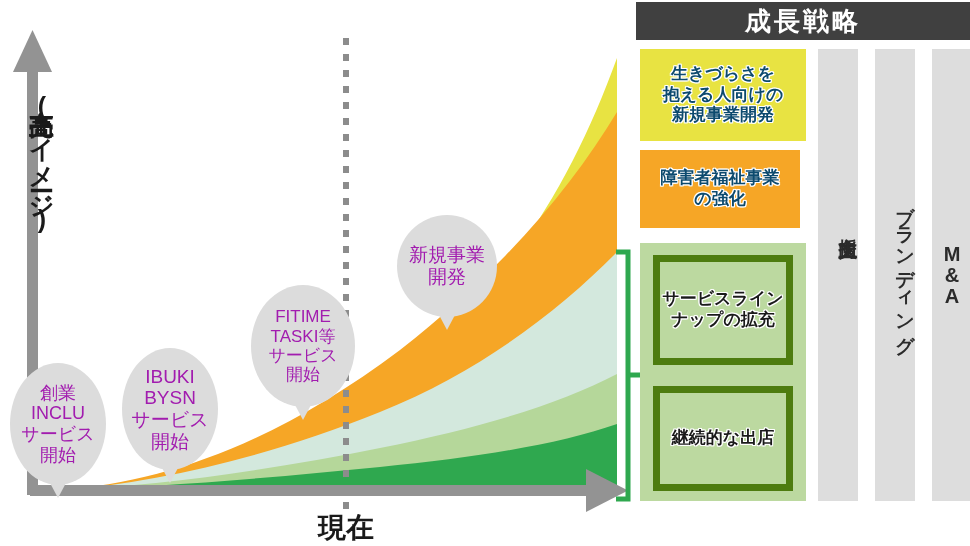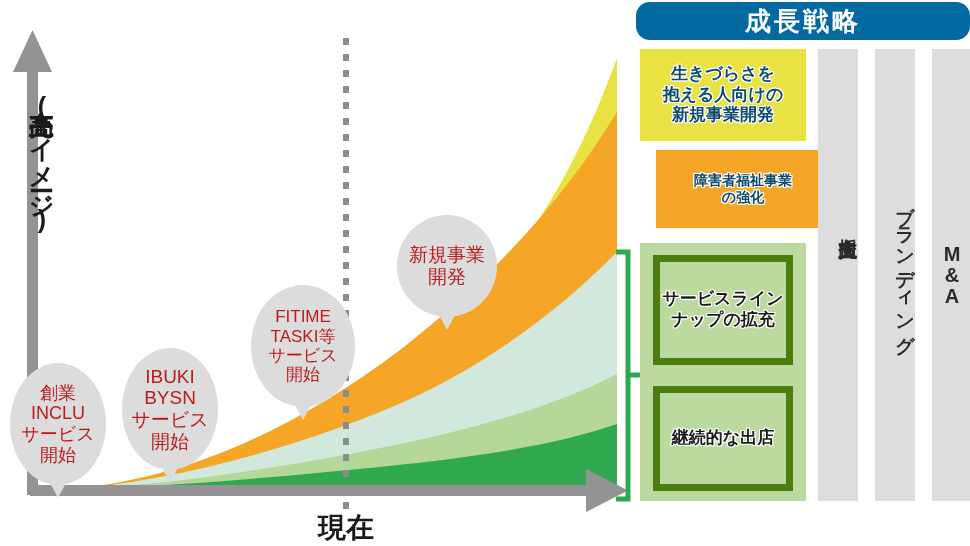--- a/index.html
+++ b/index.html
@@ -62,21 +62,21 @@
 
   
   .bubble {
     position: absolute;
     background: #dcdcdc;
     border-radius: 50%;
     display: flex;
     align-items: center;
     justify-content: center;
     text-align: center;
-    color: #b91c1c;
+    color: #a21caf;
     line-height: 1.14;
     box-sizing: border-box;
   }
   .bubble .btext { display: block; width: 100%; }
   .bubble::after {
     content: "";
     position: absolute;
     left: 50%;
     bottom: -13px;
     margin-left: -9px;
@@ -122,24 +122,24 @@
        0 1px 0 #ffffff, 0 -1px 0 #ffffff,
        1px 0 0 #ffffff, -1px 0 0 #ffffff;
   }
   #box-new-business {
     left: 8px; top: 49px;
     width: 166px; height: 92px;
     background: #e8e342;
     font-size: 17px;
   }
   #box-welfare {
-    left: 24px; top: 150px;
-    width: 174px; height: 78px;
+    left: 8px; top: 150px;
+    width: 160px; height: 78px;
     background: #f6a626;
-    font-size: 14px;
+    font-size: 17px;
   }
 
   #green-group {
     position: absolute;
     left: 8px; top: 243px;
     width: 166px; height: 258px;
     background: #bcd9a0;
   }
   .green-inner {
     position: absolute;
@@ -251,21 +251,21 @@
     <div class="bubble" id="bubble-fitime" style="left: 251px; top: 285px; width: 104px; height: 122px; font-size: 17px;">
       <span class="btext">FITIME<br>TASKI等<br>サービス<br>開始</span>
     </div>
     <div class="bubble" id="bubble-newbiz" style="left: 397px; top: 215px; width: 100px; height: 102px; font-size: 19px;">
       <span class="btext">新規事業<br>開発</span>
     </div>
   </div>
 
   <div id="strategy-panel">
 
-    <div id="strategy-header" style="background: #0369a1; border-radius: 14px;">成長戦略</div>
+    <div id="strategy-header" style="background: #404040;">成長戦略</div>
 
     <div class="strat-box" id="box-new-business" style="background: rgb(232, 227, 66);">生きづらさを<br>抱える人向けの<br>新規事業開発</div>
 
     <div class="strat-box" id="box-welfare" style="background: rgb(246, 166, 38);">障害者福祉事業<br>の強化</div>
 
     <div id="green-group" style="background: rgb(188, 217, 160);">
       <div class="green-inner" id="box-lineup" style="background: rgb(188, 217, 160);">サービスライン<br>ナップの拡充</div>
       <div class="green-inner" id="box-stores" style="background: rgb(188, 217, 160);">継続的な出店</div>
     </div>
 

